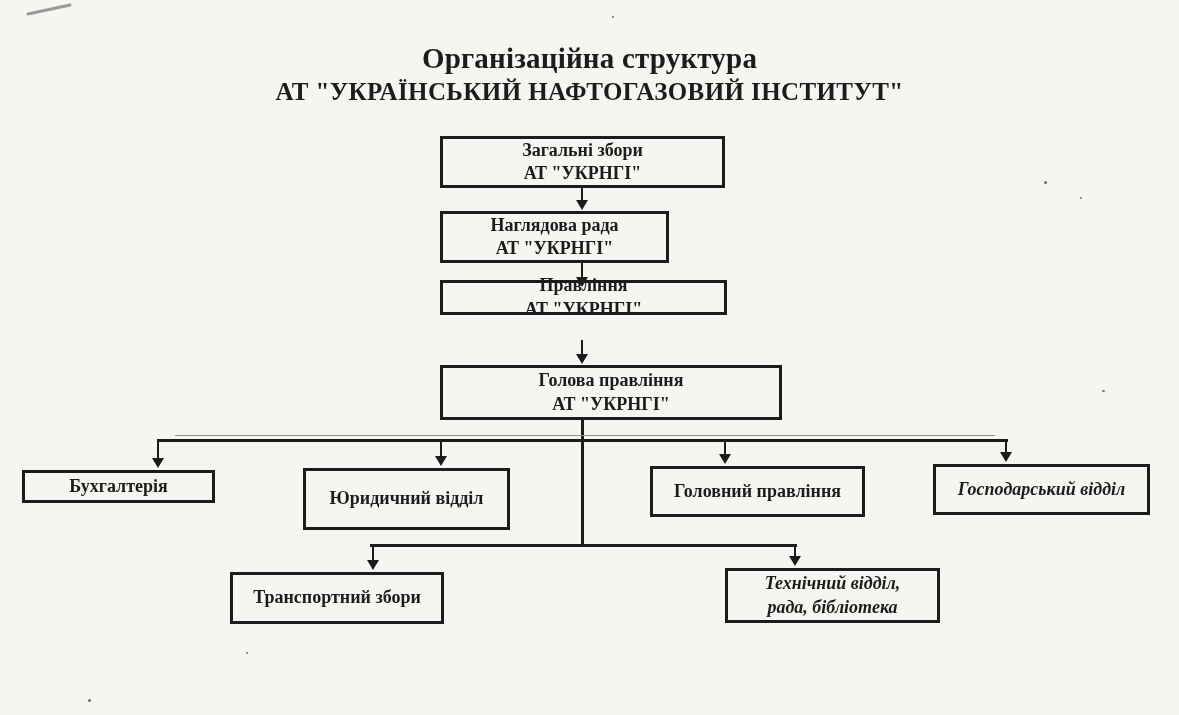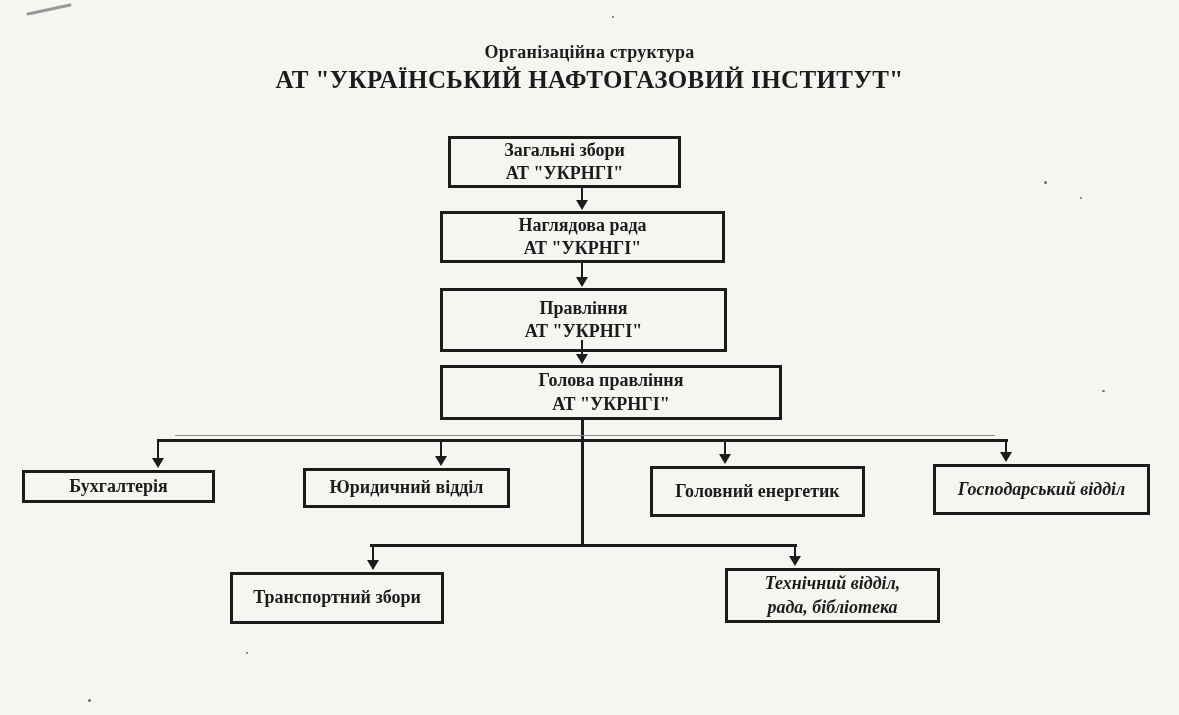--- a/index.html
+++ b/index.html
@@ -9,21 +9,21 @@
   html,body{margin:0;padding:0;}
   .page{
     position:relative;
     width:1179px;height:715px;
     background:var(--paper);
     font-family:"Liberation Serif", serif;
     color:var(--ink);
     overflow:hidden;
   }
   .title{position:absolute;left:0;right:0;top:42px;text-align:center;font-weight:bold;}
-  .t1{font-size:18px;letter-spacing:0.2px;}
+  .t1{font-size:29px;letter-spacing:0.2px;}
   .t2{font-size:25px;margin-top:3px;letter-spacing:0.4px;}
   .node{
     position:absolute;
     border:3px solid var(--ink);
     box-sizing:border-box;
     display:flex;flex-direction:column;justify-content:center;align-items:center;
     text-align:center;
     font-weight:bold;font-size:18px;line-height:1.28;
     padding:2px 4px;
   }
@@ -42,52 +42,52 @@
 </head>
 <body>
 
 <div class="page">
 
   <div class="title">
     <div class="t1">Організаційна структура</div>
     <div class="t2">АТ "УКРАЇНСЬКИЙ НАФТОГАЗОВИЙ ІНСТИТУТ"</div>
   </div>
 
-  <div class="node" style="left:440px;top:136px;width:233px;height:52px;margin-left:8px;">
+  <div class="node" style="left:440px;top:136px;width:285px;height:52px;">
     <span class="l">Загальні збори</span>
     <span class="l">АТ "УКРНГІ"</span>
   </div>
 
-  <div class="node" style="left:440px;top:211px;width:285px;height:52px;">
+  <div class="node" style="left:440px;top:211px;width:229px;height:52px;">
     <span class="l">Наглядова рада</span>
     <span class="l">АТ "УКРНГІ"</span>
   </div>
 
-  <div class="node" style="left:440px;top:288px;width:287px;height:64px;">
+  <div class="node" style="left:440px;top:280px;width:287px;height:35px;">
     <span class="l">Правління</span>
     <span class="l">АТ "УКРНГІ"</span>
   </div>
 
   <div class="node" style="left:440px;top:365px;width:342px;height:55px;">
     <span class="l">Голова правління</span>
     <span class="l">АТ "УКРНГІ"</span>
   </div>
 
   <div class="node" style="left:22px;top:470px;width:193px;height:33px;">
     <span class="l">Бухгалтерія</span>
 
   </div>
 
-  <div class="node" style="left:303px;top:468px;width:207px;height:40px;">
+  <div class="node" style="left:303px;top:468px;width:207px;height:62px;">
     <span class="l">Юридичний відділ</span>
 
   </div>
 
   <div class="node" style="left:650px;top:466px;width:215px;height:51px;">
-    <span class="l">Головний енергетик</span>
+    <span class="l">Головний правління</span>
 
   </div>
 
   <div class="node" style="left:933px;top:464px;width:217px;height:51px;font-style:italic;">
     <span class="l">Господарський відділ</span>
 
   </div>
 
   <div class="node" style="left:230px;top:572px;width:214px;height:52px;">
     <span class="l">Транспортний збори</span>

